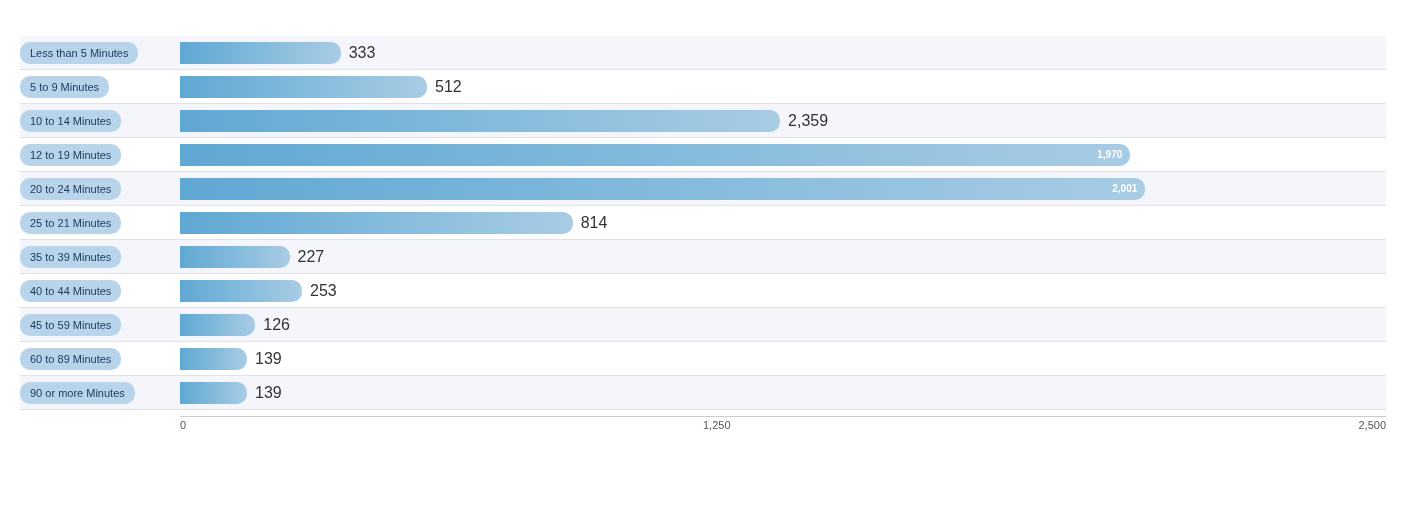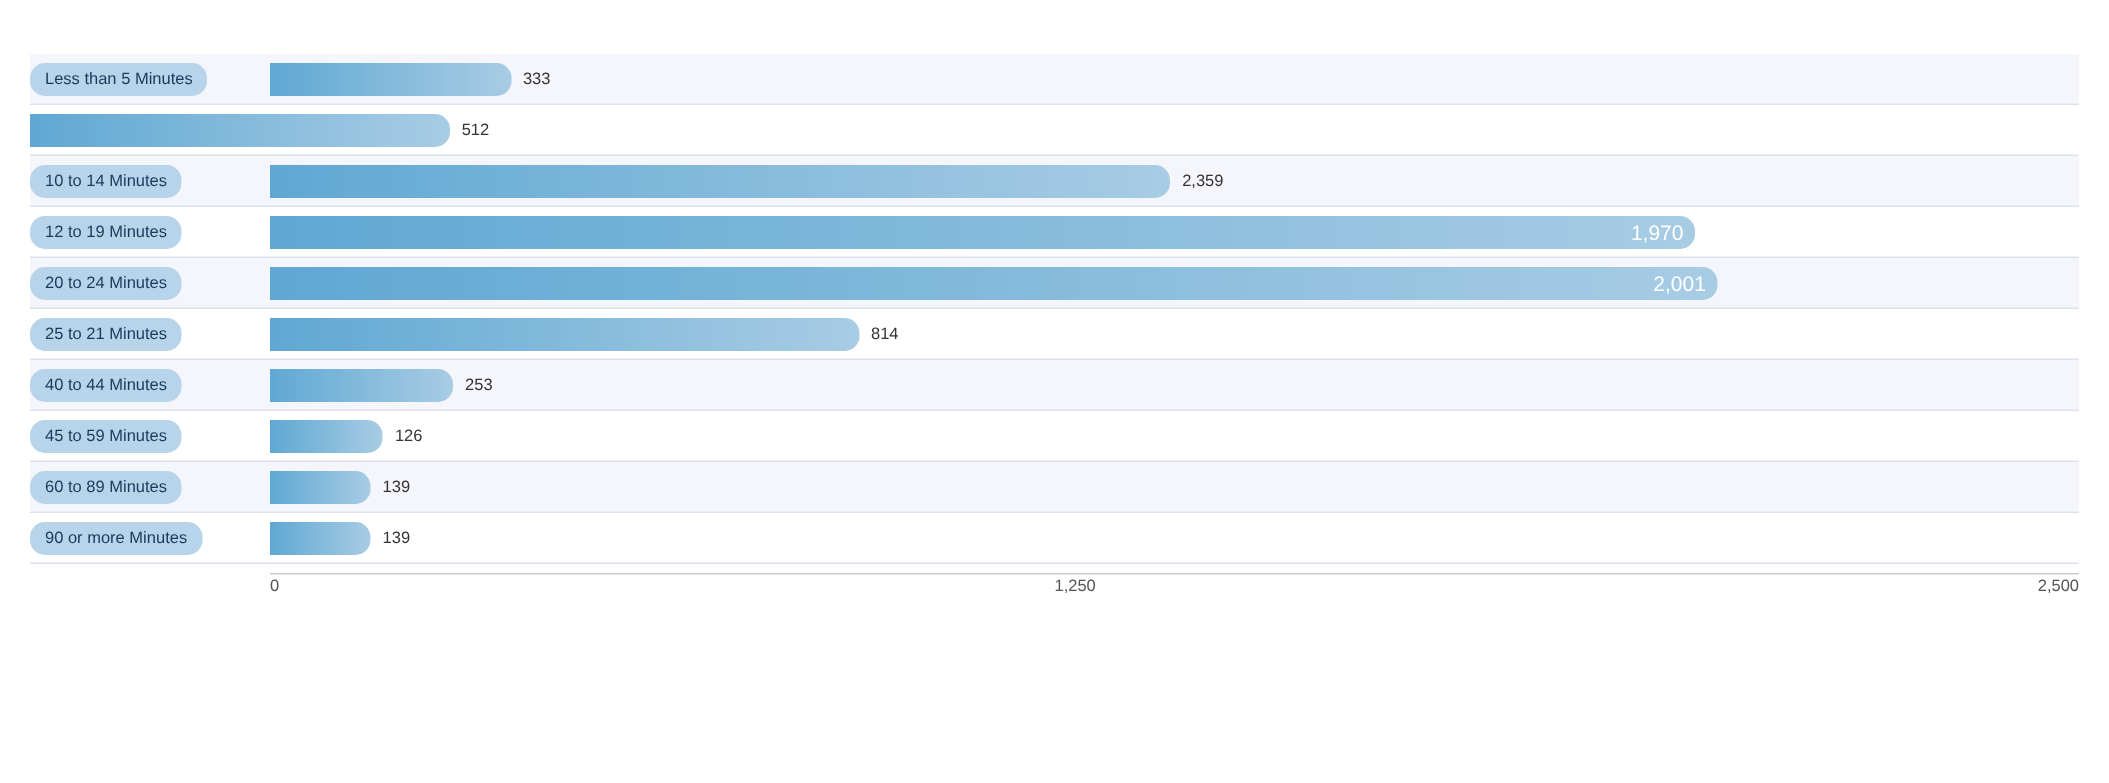--- a/index.html
+++ b/index.html
@@ -69,29 +69,29 @@
     .hbar {
       height: 22px;
       background: linear-gradient(90deg, #5fa8d3 0%, #a8cce4 100%);
       border-radius: 0 10px 10px 0;
       position: relative;
       display: flex;
       align-items: center;
     }
     .hbar-label-outside {
       margin-left: 8px;
-      font-size: 11px;
+      font-size: 16px;
       color: #333;
     }
     .hbar-label-inside {
       position: absolute;
       right: 8px;
-      font-size: 14px;
+      font-size: 10px;
       color: #fff;
-      font-weight: normal;
+      font-weight: bold;
     }
     .chart-wrapper {
       width: 100%;
     }
     .axis-row {
       display: flex;
       margin-top: 6px;
       padding-left: 160px;
     }
     .axis-line {
@@ -123,20 +123,23 @@
       <div class="row-wrapper">
         <div class="row-label">
           <div class="pill">Less than 5 Minutes</div>
         </div>
         <div class="row-bar-area">
           <div class="hbar" style="width: 13.32%;"></div>
           <span class="hbar-label-outside">333</span>
         </div>
       </div>
       <div class="row-wrapper">
+        <div class="row-label">
+          <div class="pill">5 to 9 Minutes</div>
+        </div>
         <div class="row-bar-area">
           <div class="hbar" style="width: 20.48%;"></div>
           <span class="hbar-label-outside">512</span>
         </div>
       </div>
       <div class="row-wrapper">
         <div class="row-label">
           <div class="pill">10 to 14 Minutes</div>
         </div>
         <div class="row-bar-area">
@@ -164,20 +167,29 @@
           </div>
         </div>
       </div>
       <div class="row-wrapper">
         <div class="row-label">
           <div class="pill">25 to 21 Minutes</div>
         </div>
         <div class="row-bar-area">
           <div class="hbar" style="width: 32.56%;"></div>
           <span class="hbar-label-outside">814</span>
+        </div>
+      </div>
+      <div class="row-wrapper">
+        <div class="row-label">
+          <div class="pill">35 to 39 Minutes</div>
+        </div>
+        <div class="row-bar-area">
+          <div class="hbar" style="width: 9.08%;"></div>
+          <span class="hbar-label-outside">227</span>
         </div>
       </div>
       <div class="row-wrapper">
         <div class="row-label">
           <div class="pill">40 to 44 Minutes</div>
         </div>
         <div class="row-bar-area">
           <div class="hbar" style="width: 10.12%;"></div>
           <span class="hbar-label-outside">253</span>
         </div>

